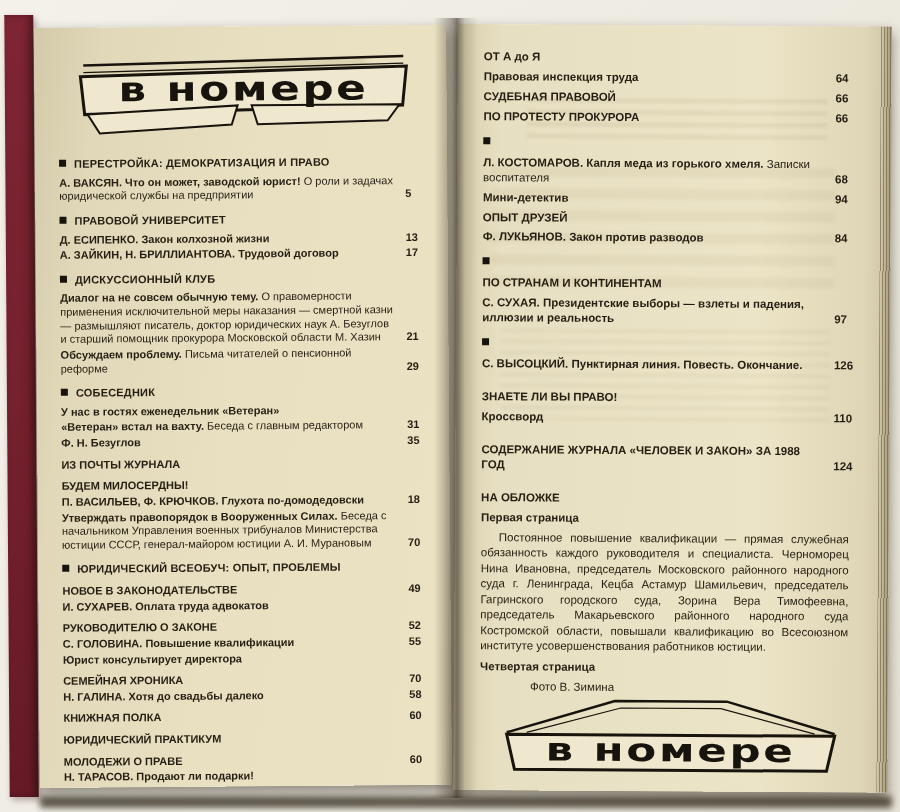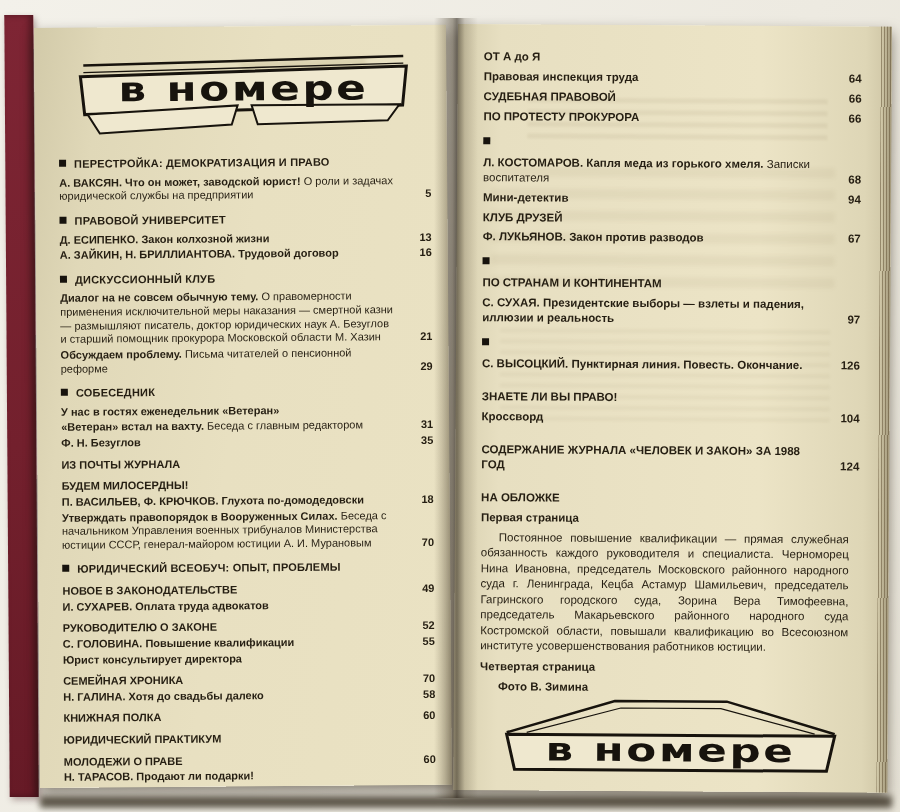--- a/index.html
+++ b/index.html
@@ -53,36 +53,36 @@
   .banner text{
     font-family:"DejaVu Sans",sans-serif;font-weight:bold;fill:#17130d;letter-spacing:2px;
   }
   
   .toc{position:relative;z-index:1;color:#251e12;}
   .toc-left{font-size:11px;line-height:1.24;padding:0 2px 0 4px;}
   .toc-right{font-size:11.5px;line-height:1.3;}
   .toc-row{display:flex;align-items:flex-end;margin:2px 0;}
   .toc-right .toc-row{margin:5px 0;}
   .toc-row .text{flex:1;padding-right:10px;}
-  .toc-row .pagenum{width:26px;text-align:right;font-weight:700;flex:0 0 auto;}
+  .toc-row .pagenum{width:26px;font-weight:700;flex:0 0 auto;}
   .square{display:inline-block;width:7px;height:7px;background:#17130d;margin-right:8px;vertical-align:1px;}
   .toc-bullet{margin:10px 0 6px;}
   .rubric{margin-top:11px;margin-bottom:5px;}
   .rubric .tt,.head .tt,.sub .tt{font-weight:700;}
   .rubric .tt{letter-spacing:.2px;}
   .head{margin-top:8px;}
   .sub{margin-top:12px;}
   .entry .b{font-weight:700;}
   .entry .t{font-weight:400;}
   .para{margin-top:8px;}
   .para .text{text-align:justify;text-indent:18px;font-weight:400;line-height:1.35;}
   .para .tt{font-weight:400;}
   .note{margin-top:6px;}
   .note .text{padding-left:18px;}
-  .note .tt{font-weight:700;}
+  .note .tt{font-weight:400;margin-left:32px;}
   .gap-top{margin-top:18px !important;}
 </style>
 </head>
 <body>
 
 <div class="maroon-strip"></div>
 <div class="bottom-shadow"></div>
 
 <div class="page page-left">
   <div class="page-inner">
@@ -109,21 +109,21 @@
         </div>
         <div class="toc-row rubric">
           <div class="text"><span class="square"></span><span class="tt">ПРАВОВОЙ УНИВЕРСИТЕТ</span></div>
         </div>
         <div class="toc-row entry">
           <div class="text"><span class="b">Д. ЕСИПЕНКО. Закон колхозной жизни</span></div>
           <div class="pagenum">13</div>
         </div>
         <div class="toc-row entry">
           <div class="text"><span class="b">А. ЗАЙКИН, Н. БРИЛЛИАНТОВА. Трудовой договор</span></div>
-          <div class="pagenum">16</div>
+          <div class="pagenum">17</div>
         </div>
         <div class="toc-row rubric">
           <div class="text"><span class="square"></span><span class="tt">ДИСКУССИОННЫЙ КЛУБ</span></div>
         </div>
         <div class="toc-row entry">
           <div class="text"><span class="b">Диалог на не совсем обычную тему.</span> <span class="t">О правомерности применения исключительной меры наказания — смертной казни — размышляют писатель, доктор юридических наук А. Безуглов и старший помощник прокурора Московской области М. Хазин</span></div>
           <div class="pagenum">21</div>
         </div>
         <div class="toc-row entry">
           <div class="text"><span class="b">Обсуждаем проблему.</span> <span class="t">Письма читателей о пенсионной реформе</span></div>
@@ -229,45 +229,45 @@
         <div class="toc-bullet"><span class="square"></span></div>
         <div class="toc-row entry">
           <div class="text"><span class="b">Л. КОСТОМАРОВ. Капля меда из горького хмеля.</span> <span class="t">Записки воспитателя</span></div>
           <div class="pagenum">68</div>
         </div>
         <div class="toc-row entry">
           <div class="text"><span class="b">Мини-детектив</span></div>
           <div class="pagenum">94</div>
         </div>
         <div class="toc-row head">
-          <div class="text"><span class="tt">КЛУБ ДРУЗЕЙ</span></div>
+          <div class="text"><span class="tt">ОПЫТ ДРУЗЕЙ</span></div>
         </div>
         <div class="toc-row entry">
           <div class="text"><span class="b">Ф. ЛУКЬЯНОВ. Закон против разводов</span></div>
-          <div class="pagenum">67</div>
+          <div class="pagenum">84</div>
         </div>
         <div class="toc-bullet"><span class="square"></span></div>
         <div class="toc-row head">
           <div class="text"><span class="tt">ПО СТРАНАМ И КОНТИНЕНТАМ</span></div>
         </div>
         <div class="toc-row entry">
           <div class="text"><span class="b">С. СУХАЯ. Президентские выборы — взлеты и падения, иллюзии и реальность</span></div>
           <div class="pagenum">97</div>
         </div>
         <div class="toc-bullet"><span class="square"></span></div>
         <div class="toc-row entry">
           <div class="text"><span class="b">С. ВЫСОЦКИЙ. Пунктирная линия. Повесть. Окончание.</span></div>
           <div class="pagenum">126</div>
         </div>
         <div class="toc-row head gap-top">
           <div class="text"><span class="tt">ЗНАЕТЕ ЛИ ВЫ ПРАВО!</span></div>
         </div>
         <div class="toc-row entry">
           <div class="text"><span class="b">Кроссворд</span></div>
-          <div class="pagenum">104</div>
+          <div class="pagenum">110</div>
         </div>
         <div class="toc-row head gap-top">
           <div class="text"><span class="tt">СОДЕРЖАНИЕ ЖУРНАЛА «ЧЕЛОВЕК И ЗАКОН» ЗА 1988 ГОД</span></div>
           <div class="pagenum">124</div>
         </div>
         <div class="toc-row head gap-top">
           <div class="text"><span class="tt">НА ОБЛОЖКЕ</span></div>
         </div>
         <div class="toc-row sub">
           <div class="text"><span class="tt">Первая страница</span></div>

